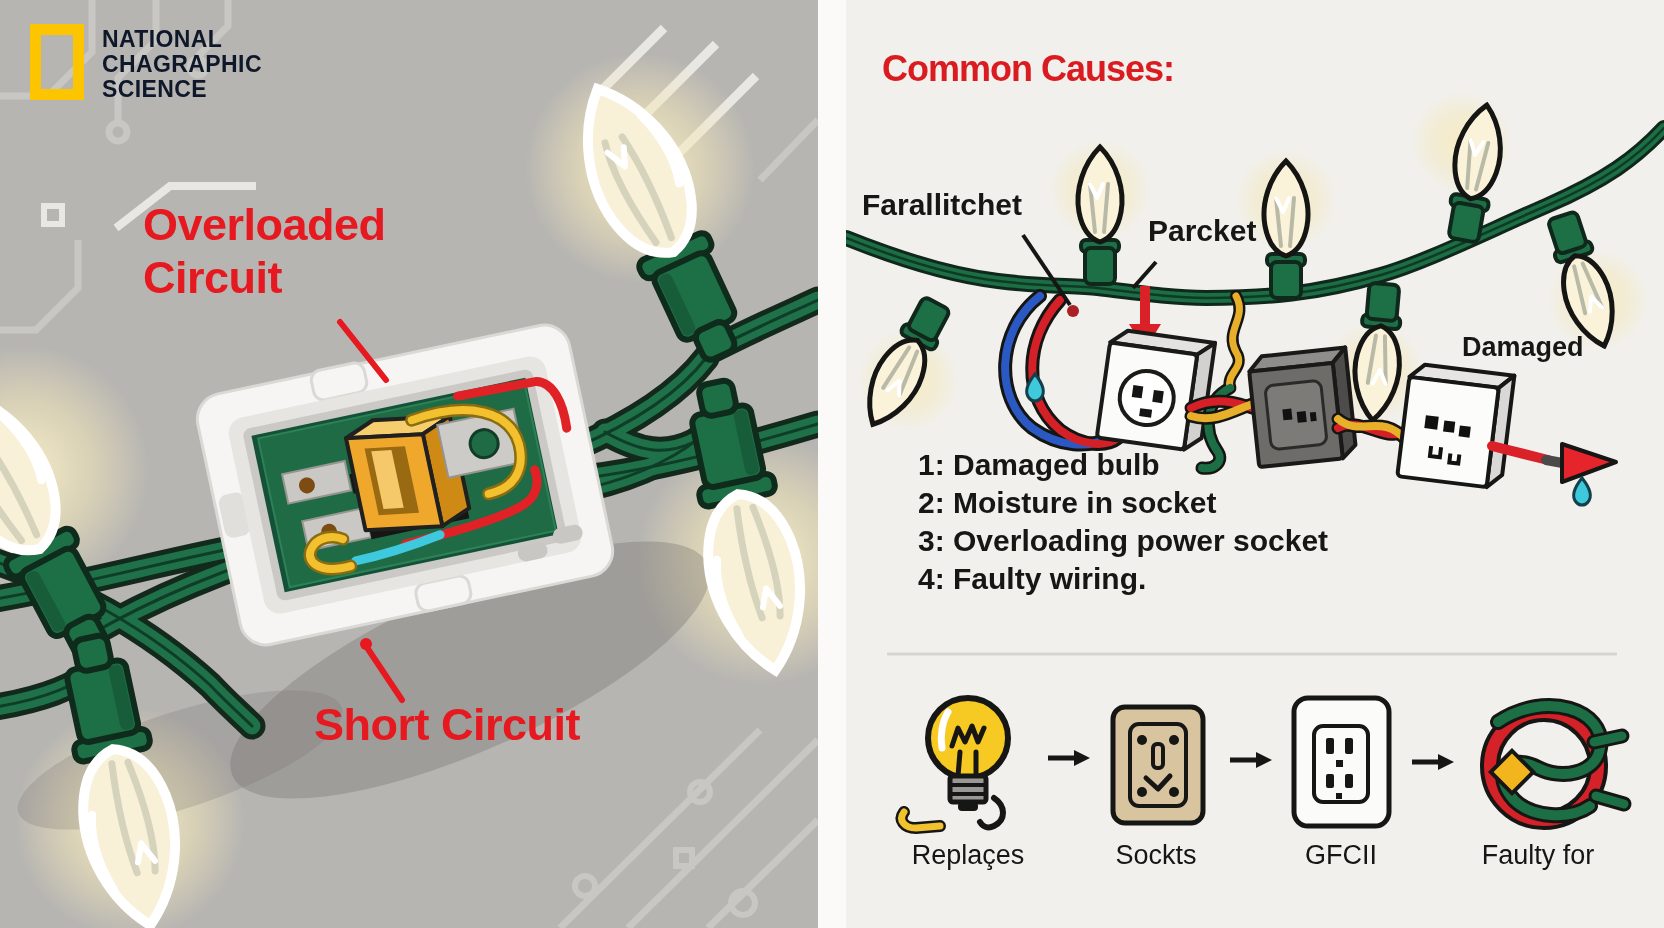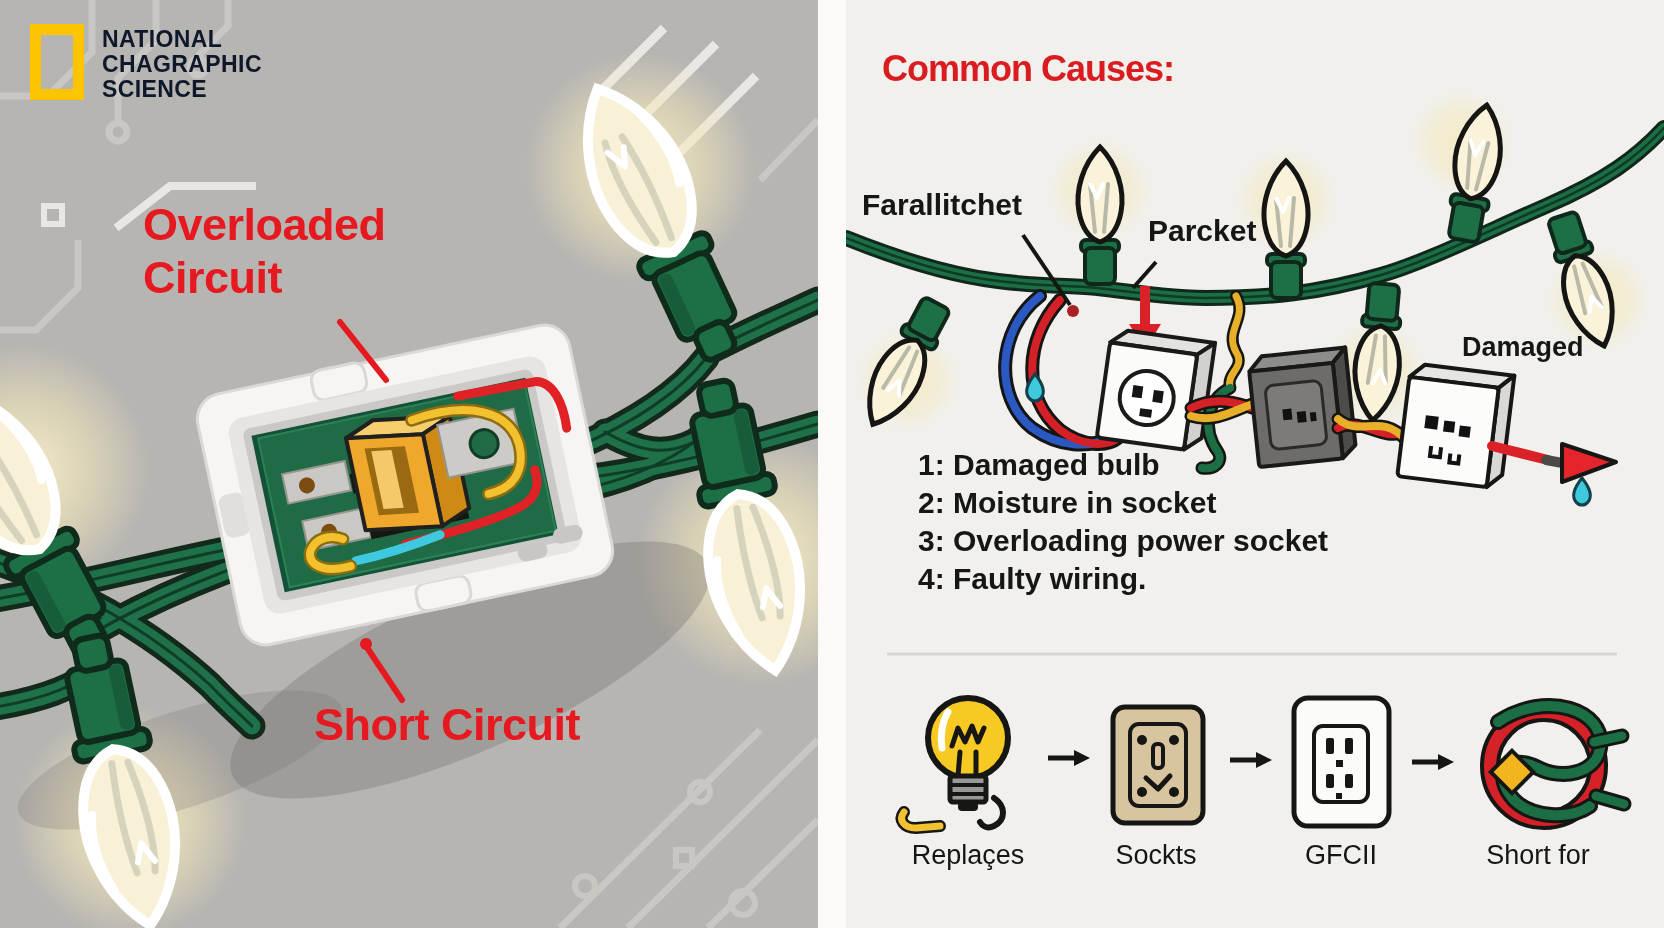--- a/index.html
+++ b/index.html
@@ -406,15 +406,15 @@
     <div class="abs" style="left:38px;top:446px;margin-left:34px;">
       <div class="cause-line">1: Damaged bulb</div>
       <div class="cause-line">2: Moisture in socket</div>
       <div class="cause-line">3: Overloading power socket</div>
       <div class="cause-line">4: Faulty wiring.</div>
     </div>
 
     <div class="abs step-label" style="left:122px;top:840px;">Replaçes</div>
     <div class="abs step-label" style="left:310px;top:840px;">Sockts</div>
     <div class="abs step-label" style="left:495px;top:840px;">GFCII</div>
-    <div class="abs step-label" style="left:692px;top:840px;">Short for</div>
+    <div class="abs step-label" style="left:692px;top:840px;">Faulty for</div>
   </div>
 </div>
 
 </body></html>

